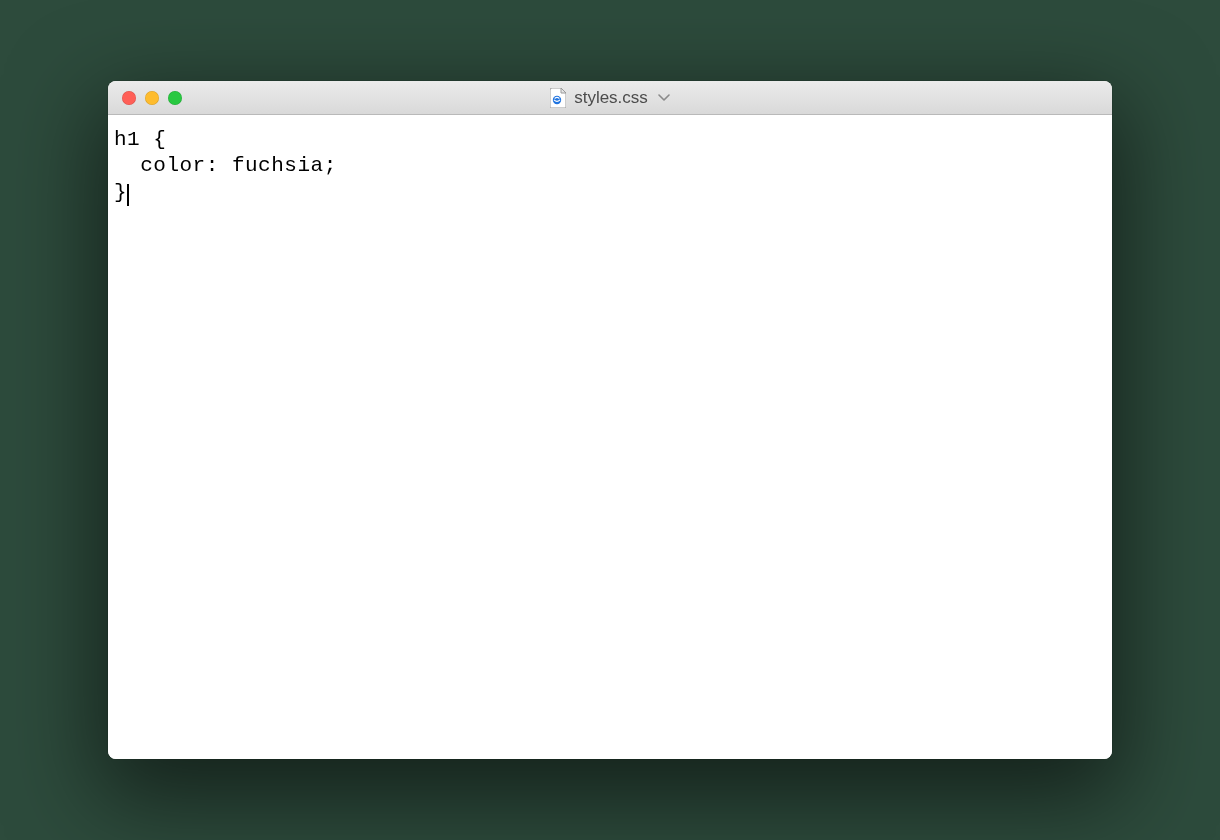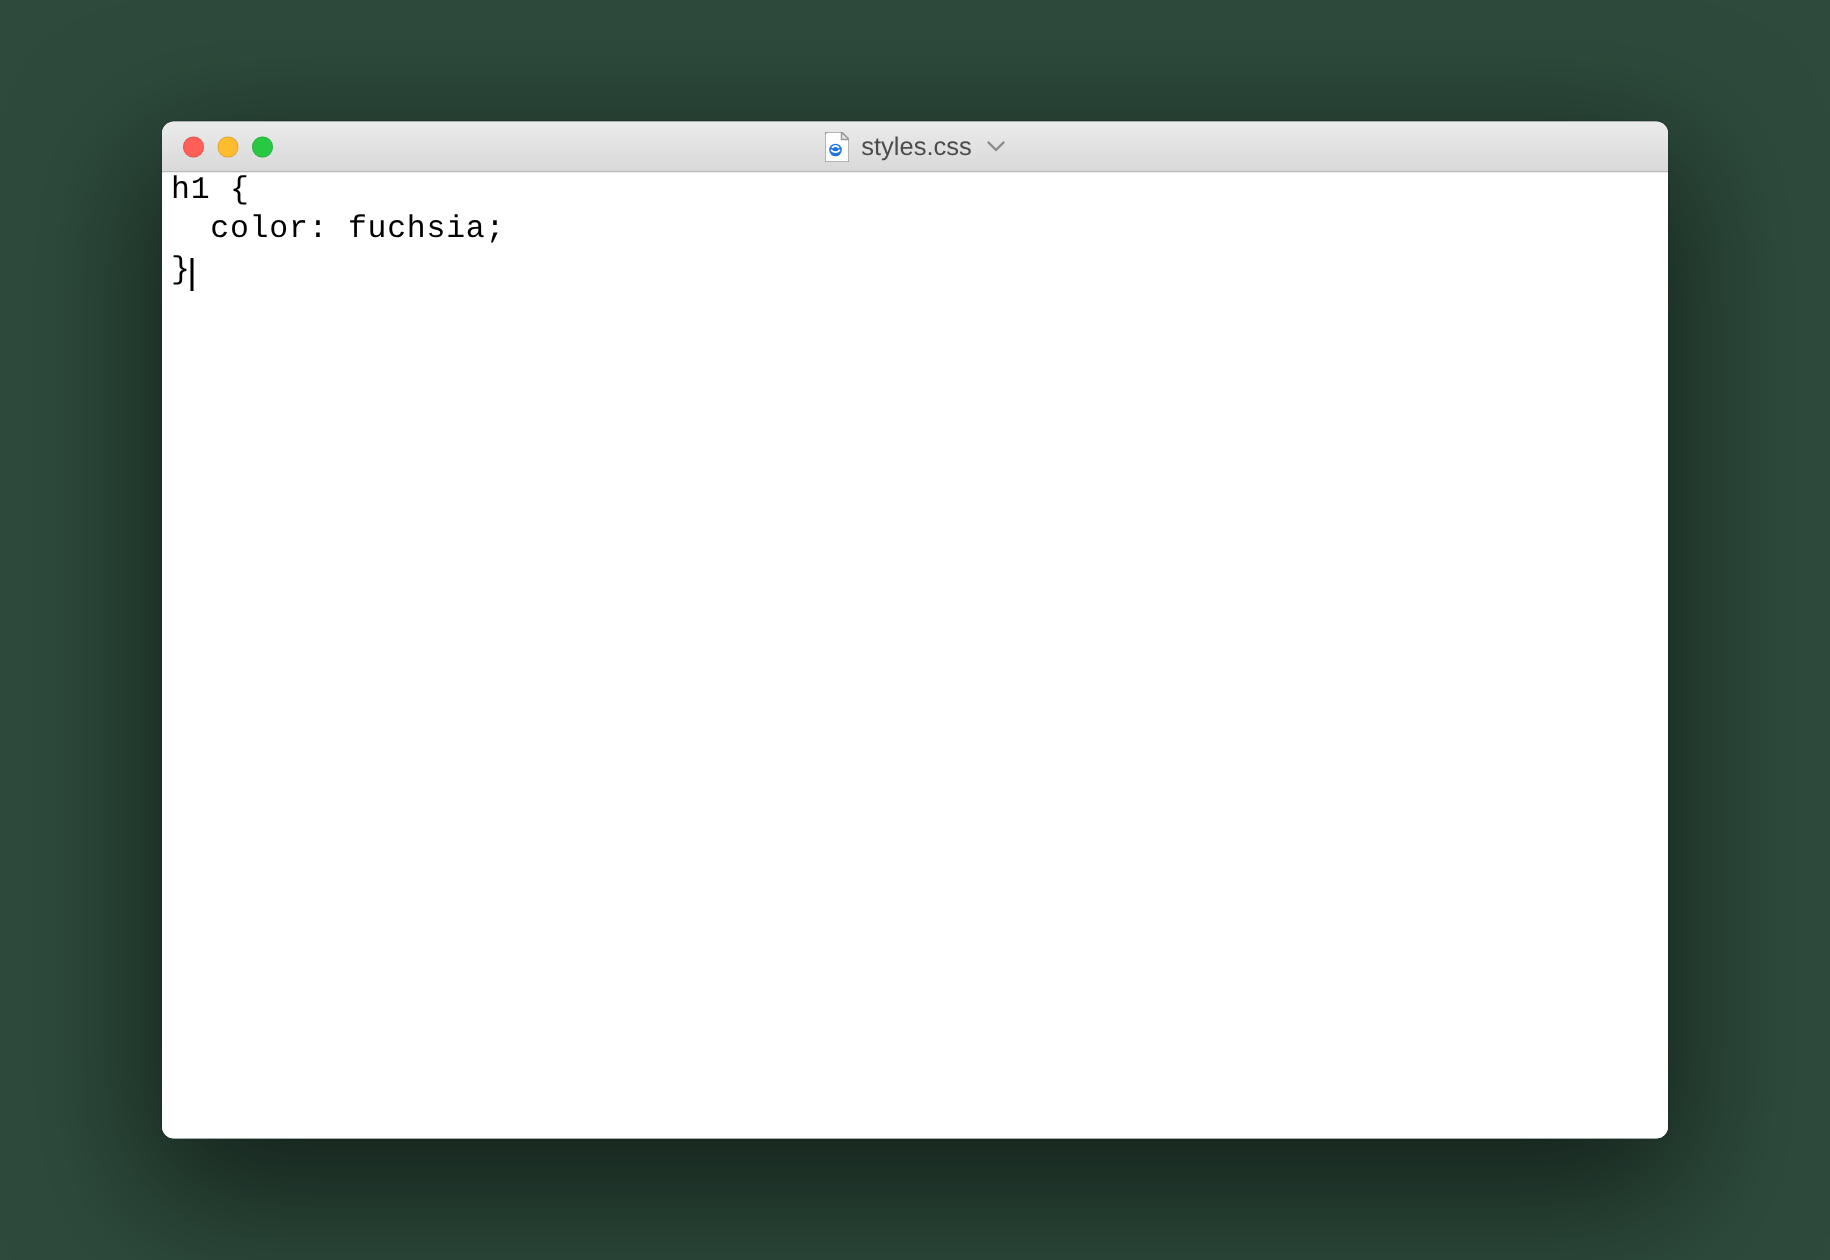--- a/index.html
+++ b/index.html
@@ -75,21 +75,21 @@
       display: block;
     }
     .dropdown-chevron {
       color: #8a8a8a;
       font-size: 13px;
       margin-left: 2px;
     }
     .editor {
       flex: 1;
       background: #ffffff;
-      padding: 0 6px;
+      padding: 12px 6px;
       font-family: Menlo, Monaco, "Courier New", monospace;
       font-size: 21px;
       line-height: 1.25;
       color: #000000;
       white-space: pre;
       letter-spacing: 0.5px;
       position: relative;
     }
     .cursor {
       display: inline-block;

